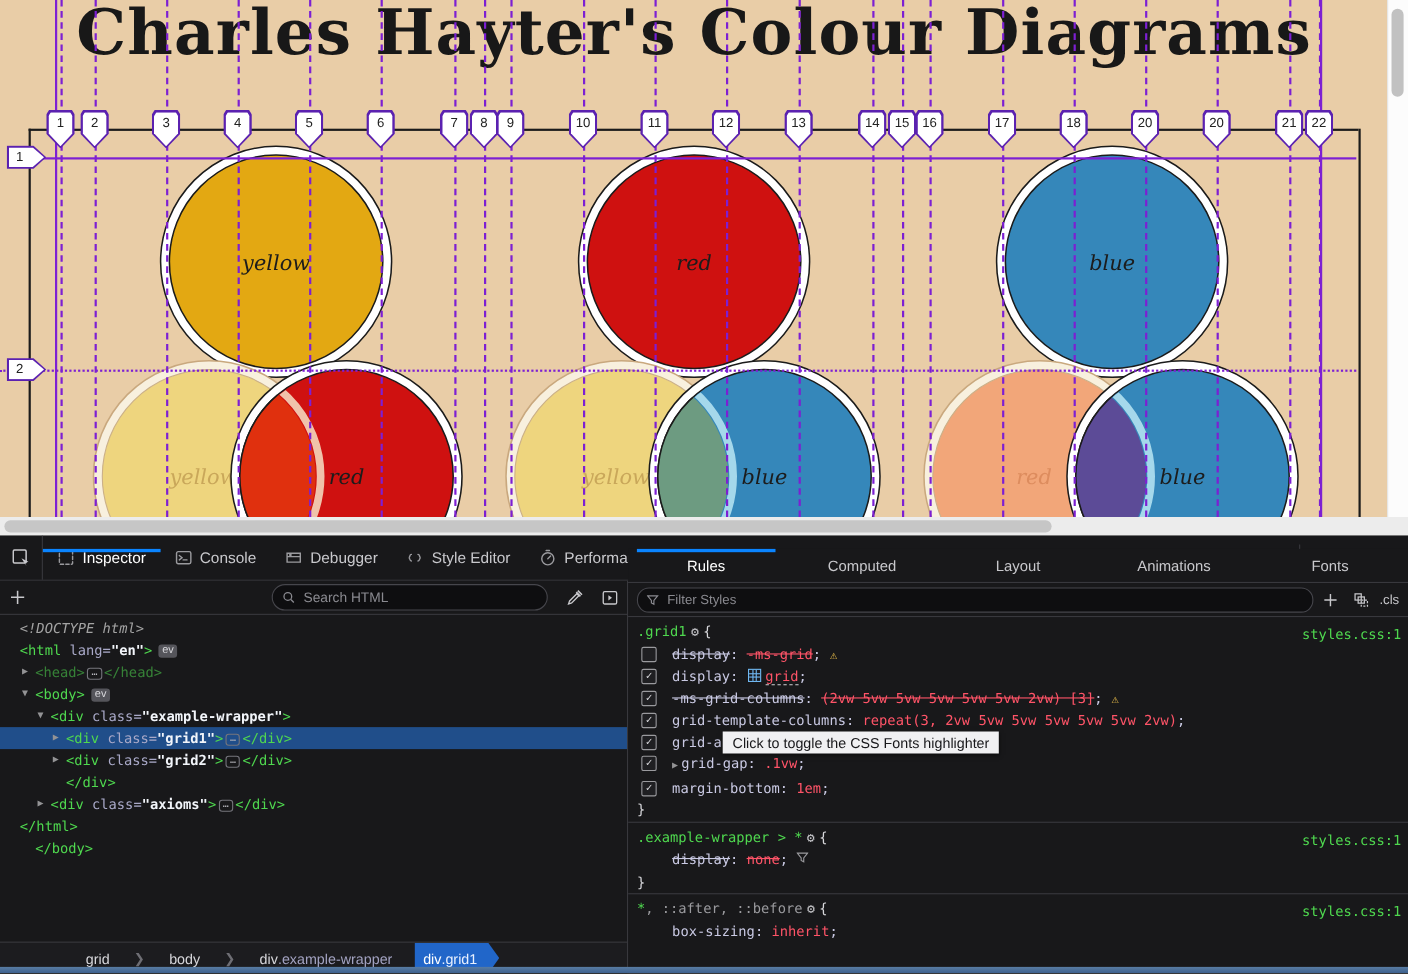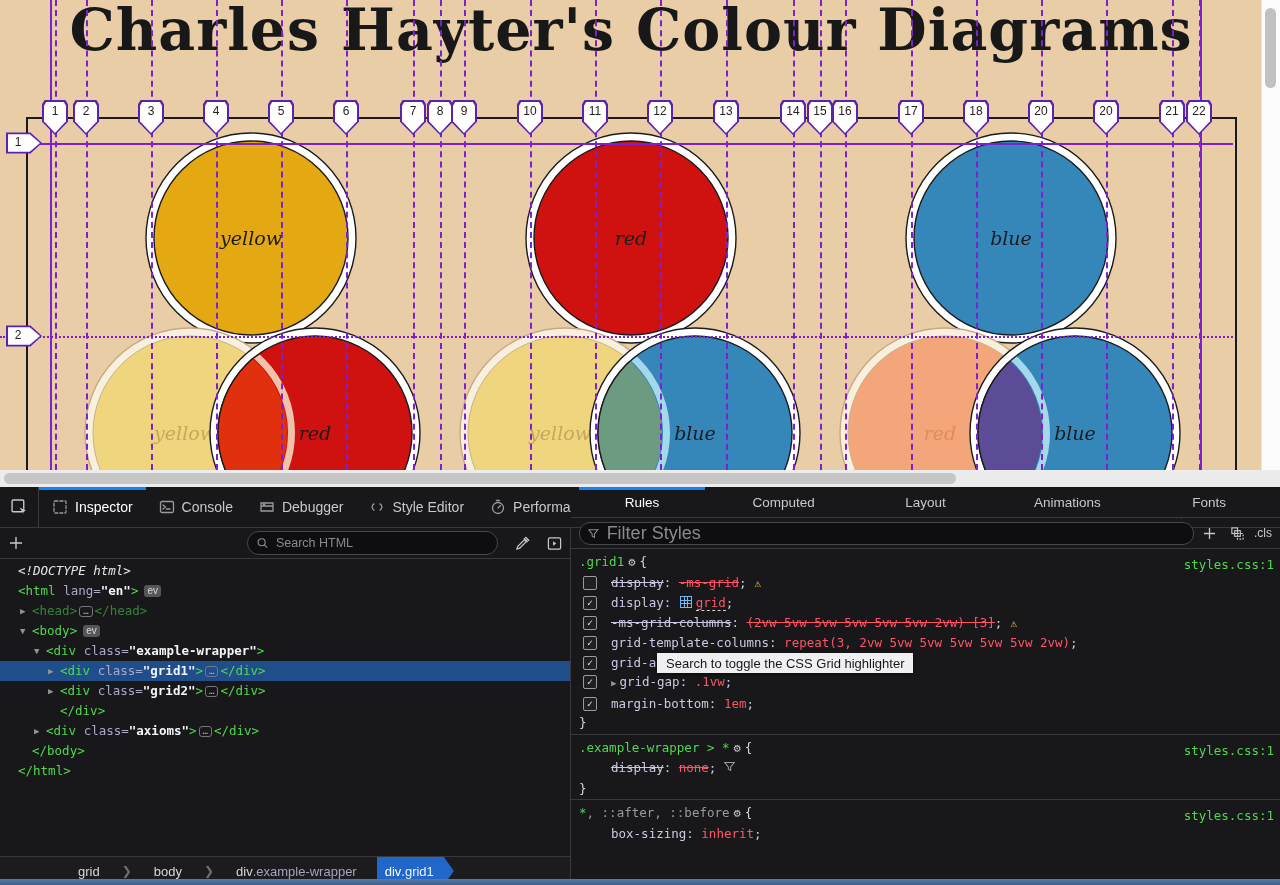--- a/index.html
+++ b/index.html
@@ -46,39 +46,39 @@
   .mini-btn{width:32px;display:flex;justify-content:center;color:#c8c8cc;}
   .searchbox{flex:1;height:22px;margin:0 8px 0 215px;max-width:243px;background:#0e0e10;border:1px solid #46464c;border-radius:12px;display:flex;align-items:center;padding:0 9px;gap:6px;color:#8a8a90;}
   .searchbox input{background:transparent;border:0;outline:0;color:#d7d7db;font-size:12.5px;width:100%;}
   .searchbox input::placeholder{color:#8a8a90;}
 
   .markup{position:absolute;left:0;top:31px;width:100%;height:293px;font:12.5px "DejaVu Sans Mono","Liberation Mono",monospace;line-height:20px;padding-top:2px;overflow:hidden;}
   .mrow{position:relative;white-space:pre;color:#d7d7db;}
   .mrow.sel{background:#204e8a;}
   .tw{position:absolute;color:#939395;font-size:9px;top:0;}
   .c-t{color:#4fd84f;} .c-dim{opacity:.55;} .c-a{color:#a9a9c8;} .c-v{color:#f2f5fa;font-weight:bold;}
-  .c-x{color:#d7d7db;} .c-d{color:#e5e5e5;font-style:italic;}
+  .c-x{color:#d7d7db;} .c-d{color:#a3a3a3;font-style:italic;}
   .ebox{display:inline-block;border:1px solid #75757c;border-radius:3px;font-size:9px;line-height:9px;padding:0 3px;margin:0 2px;color:#b9b9bf;vertical-align:1px;}
   .evb{display:inline-block;background:#55555b;color:#d7d7db;border-radius:3px;font-size:10px;line-height:12px;padding:0 3px;margin-left:6px;vertical-align:1px;font-family:"Liberation Sans",sans-serif;}
 
   .breadcrumbs{position:absolute;left:0;bottom:0;width:100%;height:28px;background:#1c1c1f;border-top:1px solid #38383d;display:flex;align-items:center;font-size:13px;color:#d7d7db;}
   .crumb{padding:0 8px;display:flex;align-items:center;height:100%;}
   .crumb .cls{color:#a3a3c2;text-align:right;}
   .crumb.sel{background:#2166c9;color:#fff;clip-path:polygon(0 0,calc(100% - 10px) 0,100% 50%,calc(100% - 10px) 100%,0 100%);padding-right:20px;}
   .crumb.sel .cls{color:#e8f0ff;}
   .csep{color:#6e6e74;font-size:12px;}
 
-  .dt-right{position:absolute;left:571px;top:0;width:709px;height:358px;}
+  .dt-right{position:absolute;left:571px;top:12px;width:709px;height:358px;}
   .side-tabs{position:absolute;left:0;top:0;width:100%;height:30px;border-bottom:1px solid #38383d;display:flex;background:#18181a;}
   .stab{flex:1;display:flex;align-items:center;justify-content:center;font-size:13.5px;color:#c8c8cc;position:relative;}
   .stab.active{color:#fff;}
   .stab.active::before{content:"";position:absolute;left:8px;right:8px;top:0;height:2.5px;background:#0a84ff;}
   .filterrow{position:absolute;left:0;top:31px;width:100%;height:30px;border-bottom:1px solid #38383d;display:flex;align-items:center;gap:2px;}
   .filterbox{flex:1;height:21px;margin-left:8px;background:#0e0e10;border:1px solid #46464c;border-radius:11px;display:flex;align-items:center;padding:0 8px;gap:6px;color:#8a8a90;}
-  .filterbox input{background:transparent;border:0;outline:0;color:#8b5cf6;font-size:18px;width:100%;}
+  .filterbox input{background:transparent;border:0;outline:0;color:#8b5cf6;font-size:12px;width:100%;}
   .filterbox input::placeholder{color:#8a8a90;}
   .fr-btn{width:26px;display:flex;justify-content:center;align-items:center;color:#c8c8cc;font-size:12px;}
   .clsbtn{font-size:12px;color:#c8c8cc;padding:0 8px 0 2px;}
 
   .rules{position:absolute;left:0;top:62px;width:100%;height:296px;font:12.5px "DejaVu Sans Mono","Liberation Mono",monospace;line-height:19.5px;overflow:hidden;}
   .rule{border-bottom:1px solid #38383d;padding:3px 0 1px 0;position:relative;}
   .rhead{padding-left:8px;position:relative;}
   .sel-g{color:#4fd84f;} .sel-x{color:#9a9a9e;}
   .gear{display:inline-block;color:#c8c8cc;font-size:12px;margin:0 4px;}
   .rfile{position:absolute;right:6px;top:3px;color:#4fd84f;}
@@ -335,21 +335,21 @@
   </section>
 
   <section class="devtools">
     <div class="dt-toolbar">
       <div class="picker-btn">
         <svg width="17" height="17" viewBox="0 0 16 16" fill="none" stroke="currentColor" stroke-width="1.3">
             <rect x="1" y="1" width="11" height="11" rx="1"></rect>
             <path d="M8 8 L14 11 L11 12 L12.5 15 Z" fill="currentColor" stroke="none"></path>
           </svg>
       </div>
-      <div id="dt-tabs" style="display:flex;">
+      <div id="dt-tabs" style="display:flex;align-items:center;">
           <div class="dt-tab active">
             <span class="ticon">
               <svg width="16" height="16" viewBox="0 0 16 16" fill="none" stroke="currentColor" stroke-width="1.3" stroke-linecap="round">
                 <rect x="2" y="2" width="12" height="12" rx="1" stroke-dasharray="3 2"></rect>
               </svg>
             </span>
             <span>Inspector</span>
           </div>
           <div class="dt-tab">
             <span class="ticon">
@@ -500,22 +500,22 @@
       <div class="markup" id="markup">
           <div class="mrow" style="padding-left: 18px;"><span class="c-d">&lt;!DOCTYPE html&gt;</span></div>
           <div class="mrow" style="padding-left: 18px;"><span class="c-t">&lt;html</span><span class="c-a"> lang=</span><span class="c-v">"en"</span><span class="c-t">&gt;</span><span class="evb">ev</span></div>
           <div class="mrow" style="padding-left: 32px;"><span class="tw" style="left: 20px;">▶</span><span class="c-t c-dim">&lt;head&gt;</span><span class="ebox">…</span><span class="c-t c-dim">&lt;/head&gt;</span></div>
           <div class="mrow" style="padding-left: 32px;"><span class="tw" style="left: 20px;">▼</span><span class="c-t">&lt;body&gt;</span><span class="evb">ev</span></div>
           <div class="mrow" style="padding-left: 46px;"><span class="tw" style="left: 34px;">▼</span><span class="c-t">&lt;div</span><span class="c-a"> class=</span><span class="c-v">"example-wrapper"</span><span class="c-t">&gt;</span></div>
           <div class="mrow sel" style="padding-left: 60px;"><span class="tw" style="left: 48px;">▶</span><span class="c-t">&lt;div</span><span class="c-a"> class=</span><span class="c-v">"grid1"</span><span class="c-t">&gt;</span><span class="ebox">…</span><span class="c-t">&lt;/div&gt;</span></div>
           <div class="mrow" style="padding-left: 60px;"><span class="tw" style="left: 48px;">▶</span><span class="c-t">&lt;div</span><span class="c-a"> class=</span><span class="c-v">"grid2"</span><span class="c-t">&gt;</span><span class="ebox">…</span><span class="c-t">&lt;/div&gt;</span></div>
           <div class="mrow" style="padding-left: 60px;"><span class="c-t">&lt;/div&gt;</span></div>
           <div class="mrow" style="padding-left: 46px;"><span class="tw" style="left: 34px;">▶</span><span class="c-t">&lt;div</span><span class="c-a"> class=</span><span class="c-v">"axioms"</span><span class="c-t">&gt;</span><span class="ebox">…</span><span class="c-t">&lt;/div&gt;</span></div>
+          <div class="mrow" style="padding-left: 18px;"><span class="c-t">&lt;/html&gt;</span></div>
           <div class="mrow" style="padding-left: 32px;"><span class="c-t">&lt;/body&gt;</span></div>
-          <div class="mrow" style="padding-left: 18px;"><span class="c-t">&lt;/html&gt;</span></div>
         </div>
       <div class="breadcrumbs" id="breadcrumbs">
           <span class="crumb" style="margin-left: 70px;">
             <span>grid</span>
           </span>
           <span class="csep" style="margin: 0px 14px;">❯</span>
           <span class="crumb">
             <span>body</span>
           </span>
           <span class="csep" style="margin: 0px 14px;">❯</span>
@@ -578,18 +578,18 @@
             <div class="decl"><span class="pname strike">display</span><span class="pname">: </span><span class="pval strike">none</span><span class="pname">;</span><span class="funnel"><svg width="11" height="11" viewBox="0 0 14 14" fill="none" stroke="currentColor" stroke-width="1.3">
                   <path d="M1 2 H13 L8.5 7.5 V12 L5.5 10.5 V7.5 Z"></path>
                 </svg></span></div>
             <div style="padding-left: 8px;">}</div>
           </div>
           <div class="rule">
             <div class="rhead"><span class="sel-g">*</span><span class="sel-x">, ::after, ::before</span><span class="gear">⚙</span><span>{</span><a class="rfile">styles.css:1</a></div>
             <div class="decl"><span class="pname">box-sizing</span><span class="pname">: </span><span class="pval">inherit</span><span class="pname">;</span></div>
             <div style="padding-left: 8px;">}</div>
           </div>
-          <div class="tooltip">Search to toggle the CSS Grid highlighter</div>
+          <div class="tooltip">Click to toggle the CSS Fonts highlighter</div>
         </div>
     </div>
     <div class="bottom-strip"></div>
   </section>
 </div>
 
 </body></html>

